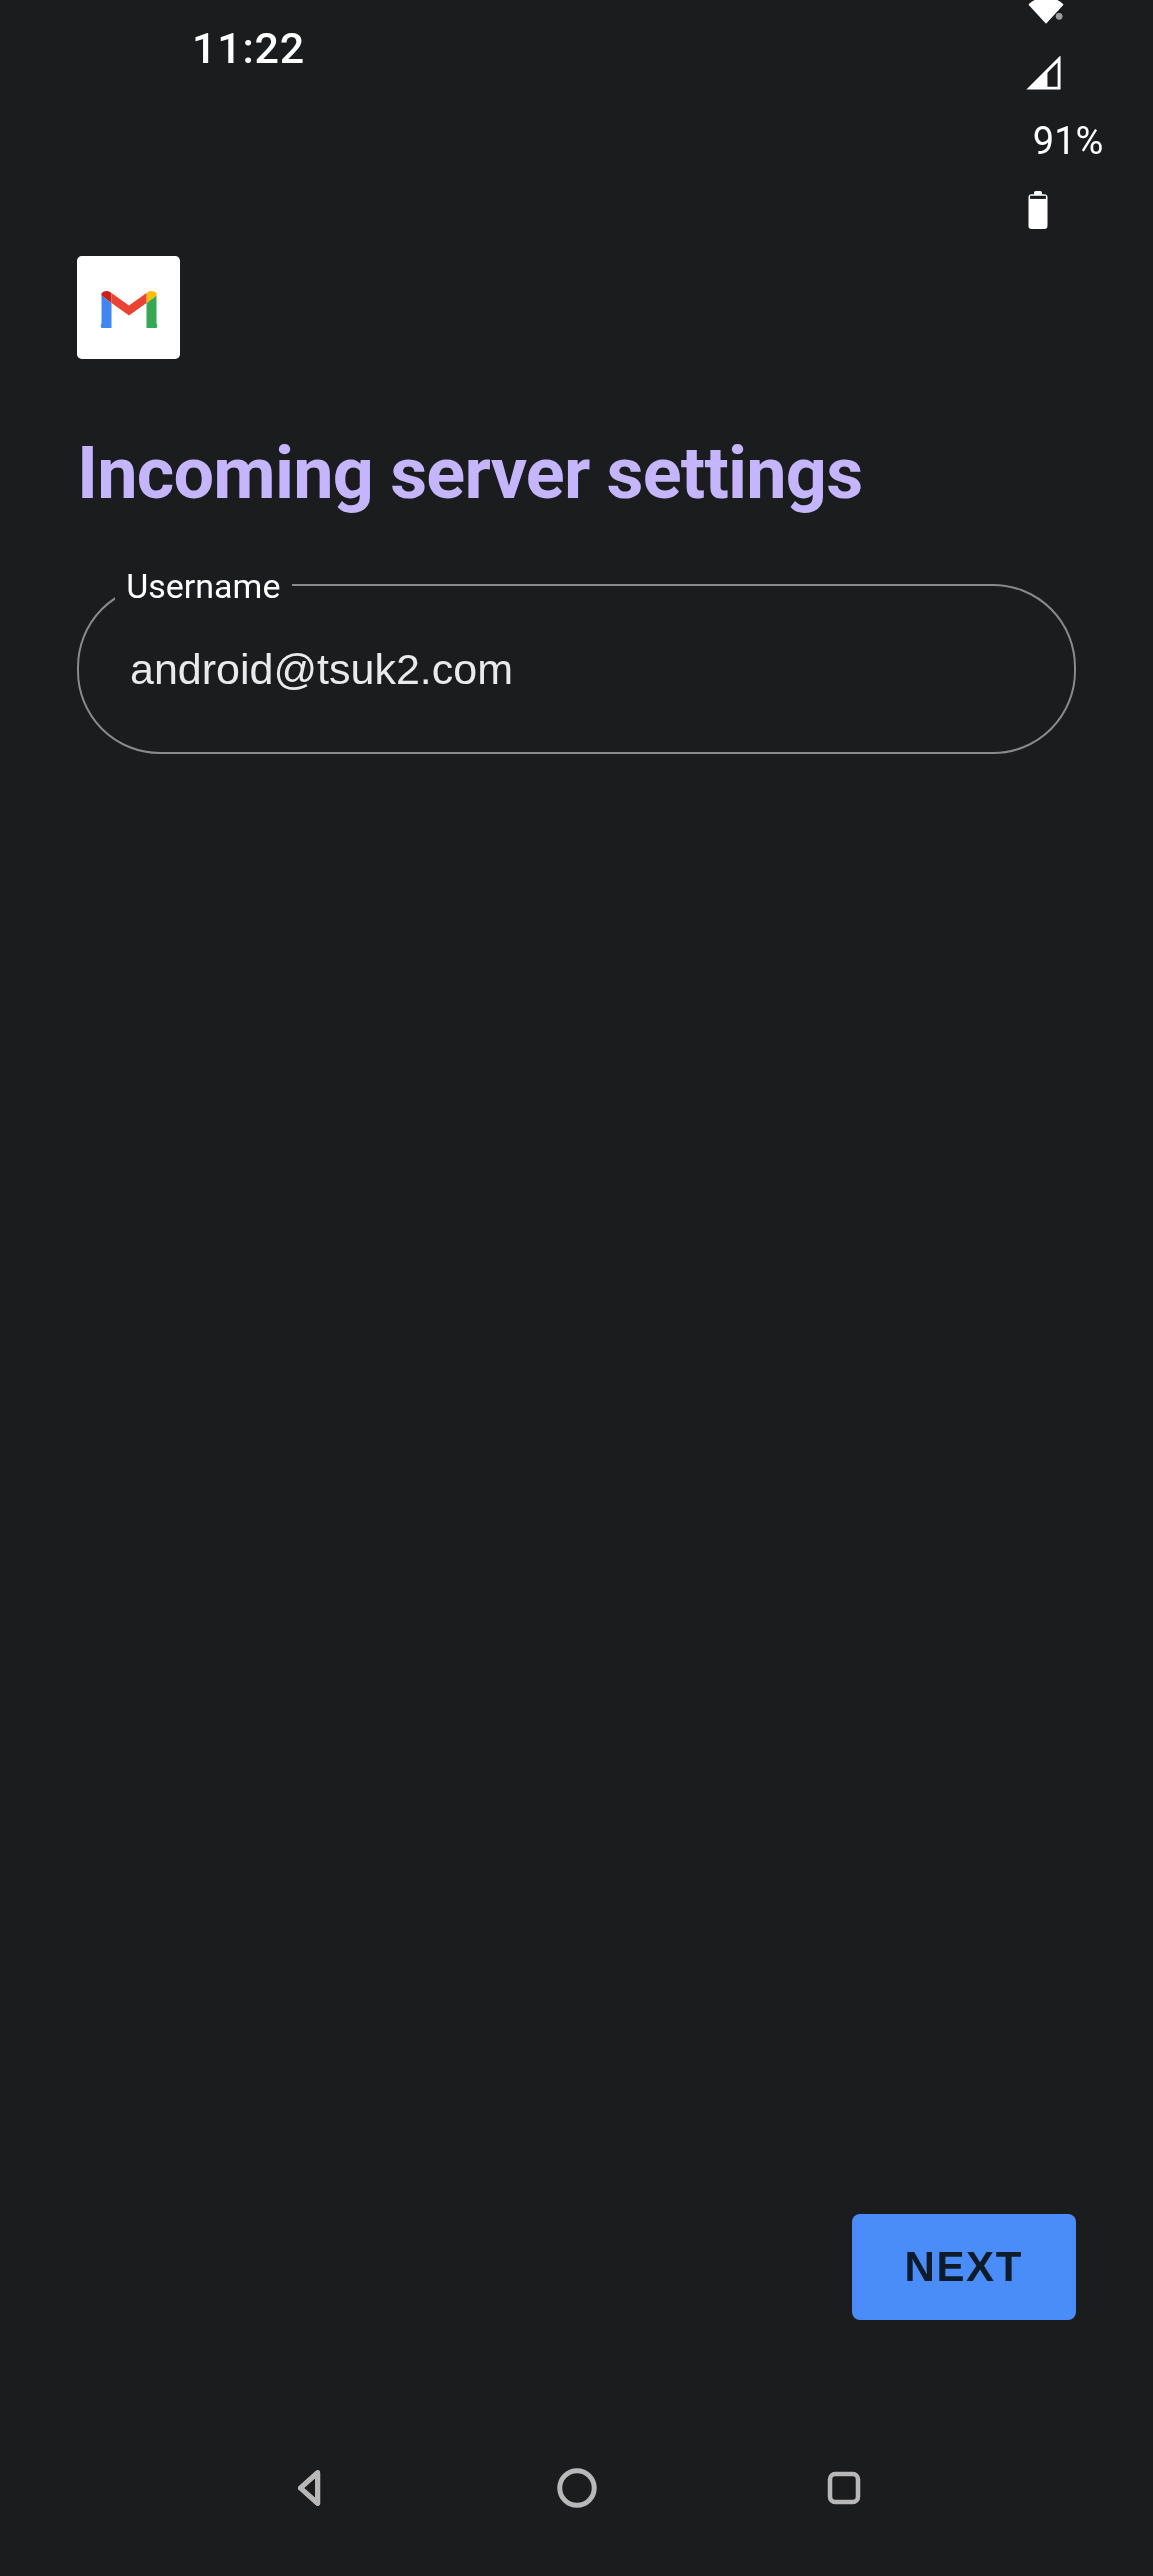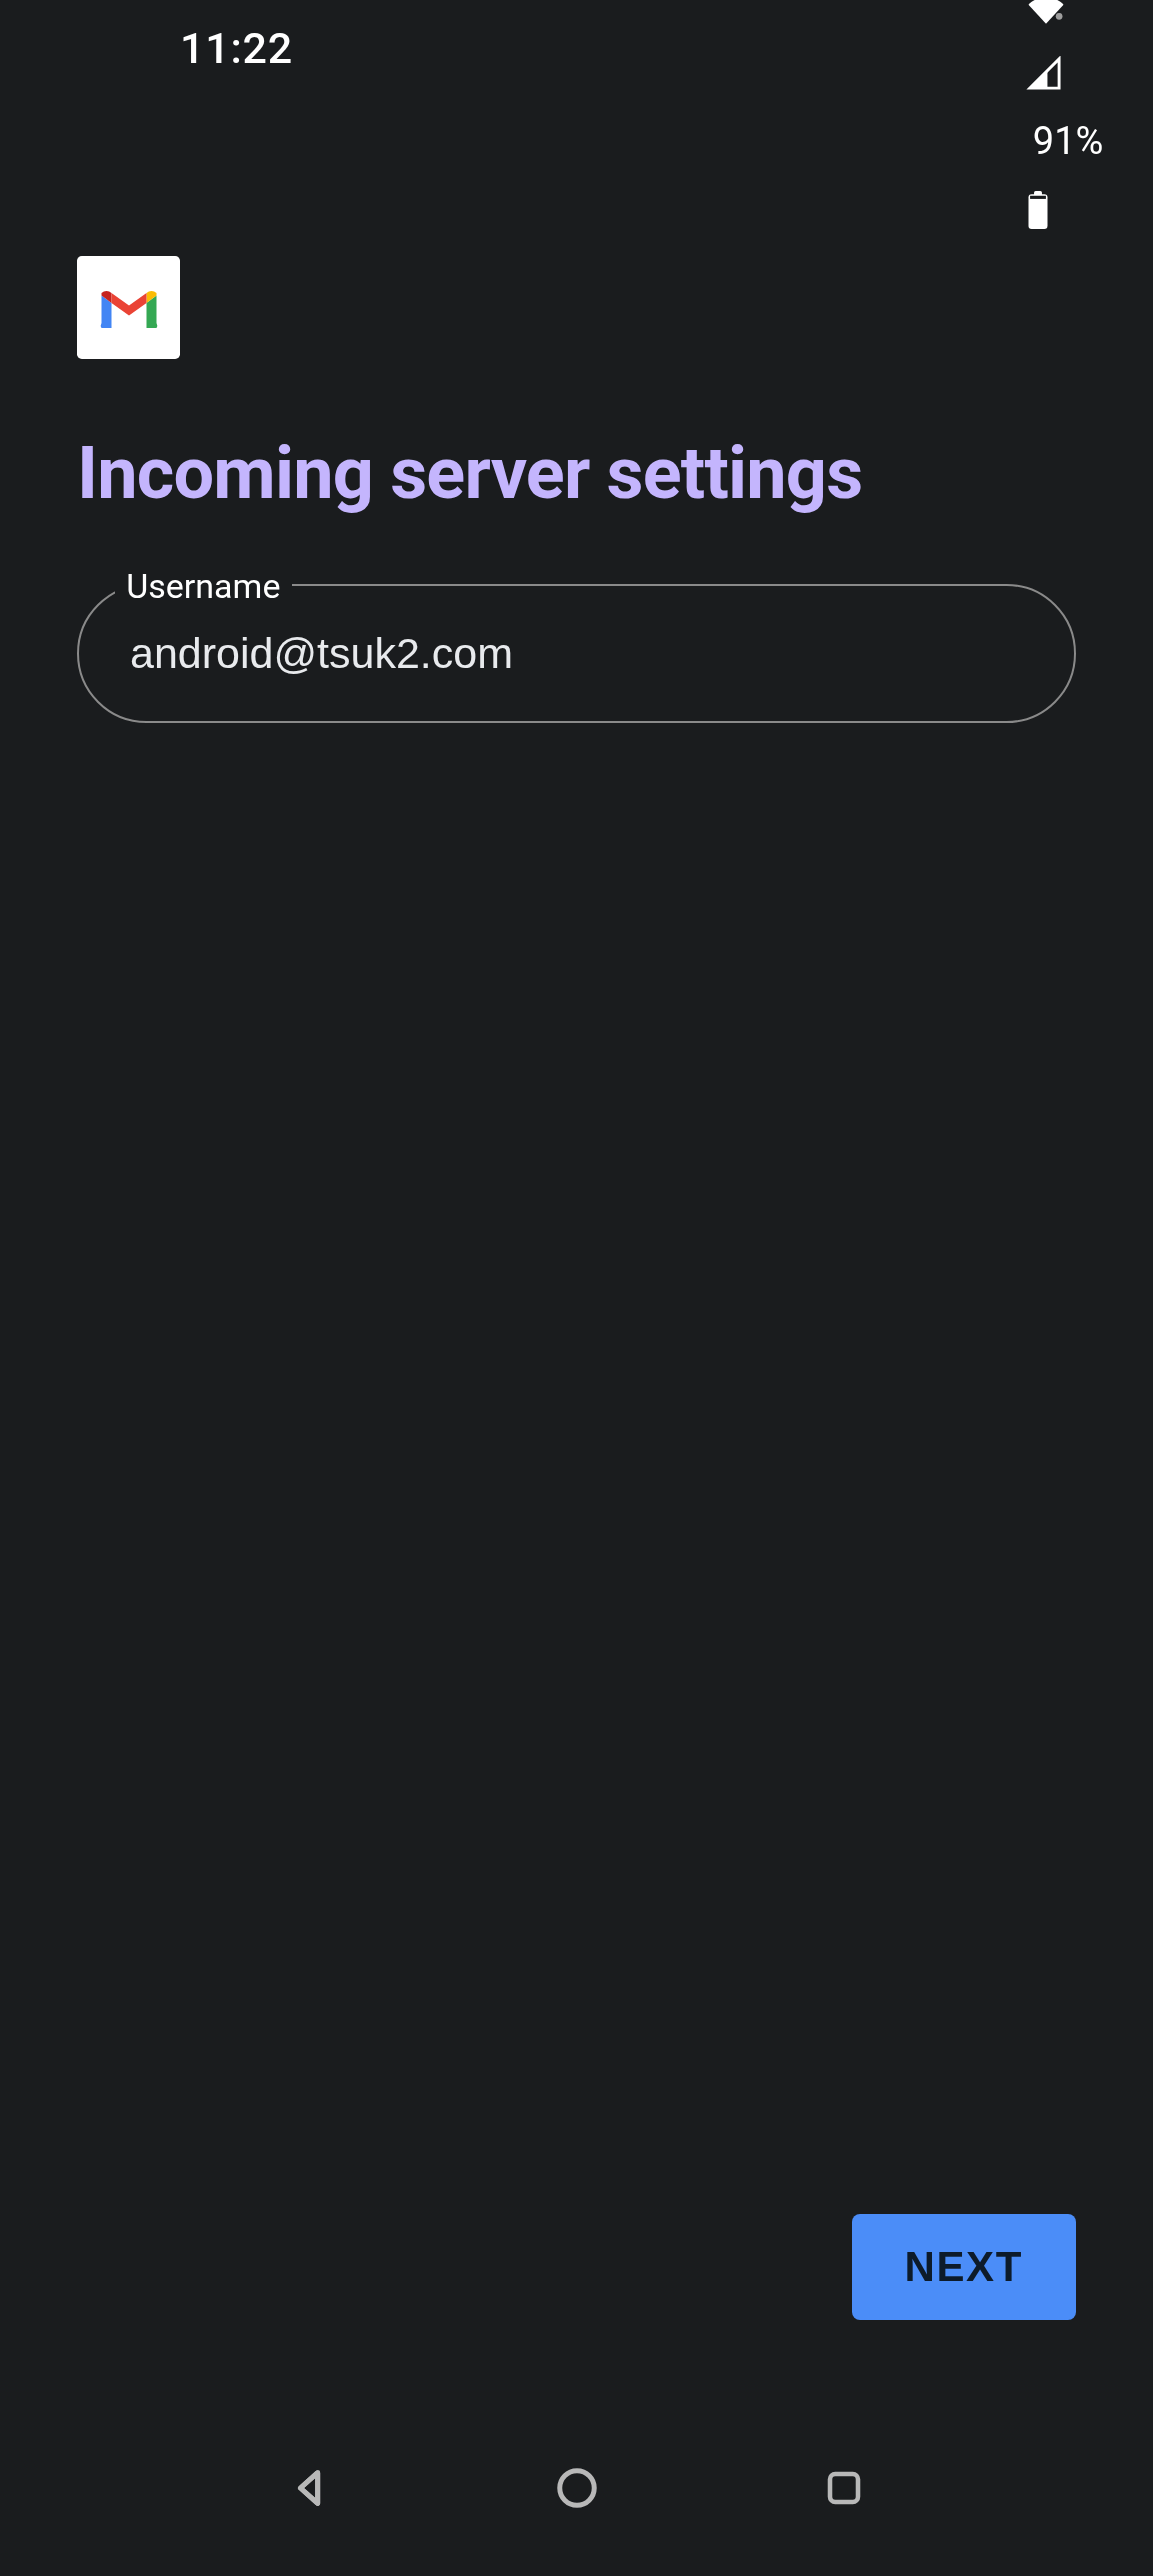--- a/index.html
+++ b/index.html
@@ -10,21 +10,21 @@
       background: #1a1c1e;
       font-family: -apple-system, Roboto, Arial, sans-serif;
       color: #e3e3e3;
       position: relative;
       overflow: hidden;
     }
 
     
     .status-bar {
       position: absolute;
-      top: 0; left: 0; right: 0;
+      top: 0; left: 12px; right: 0;
       height: 96px;
       display: flex;
       align-items: center;
       justify-content: space-between;
       padding: 0 48px 0 180px;
       color: #ffffff;
     }
     .status-time {
       font-size: 43px;
       font-weight: 500;
@@ -86,21 +86,21 @@
       top: -17.6px;
       left: 38px;
       background: #1a1c1e;
       padding: 0 11.2px;
       font-size: 34px;
       color: #ffffff;
     }
     .field-label.focused { color: #4b8df8; }
     .text-input {
       width: 100%;
-      height: 139px;
+      height: 170px;
       border-radius: 83px;
       border: 2.4px solid #8a8a8a;
       background: transparent;
       color: #e8eaed;
       font-size: 43px;
       padding: 0 51px;
       outline: none;
     }
     .text-input.with-icon { padding-right: 120px; }
     .text-input.focused {

